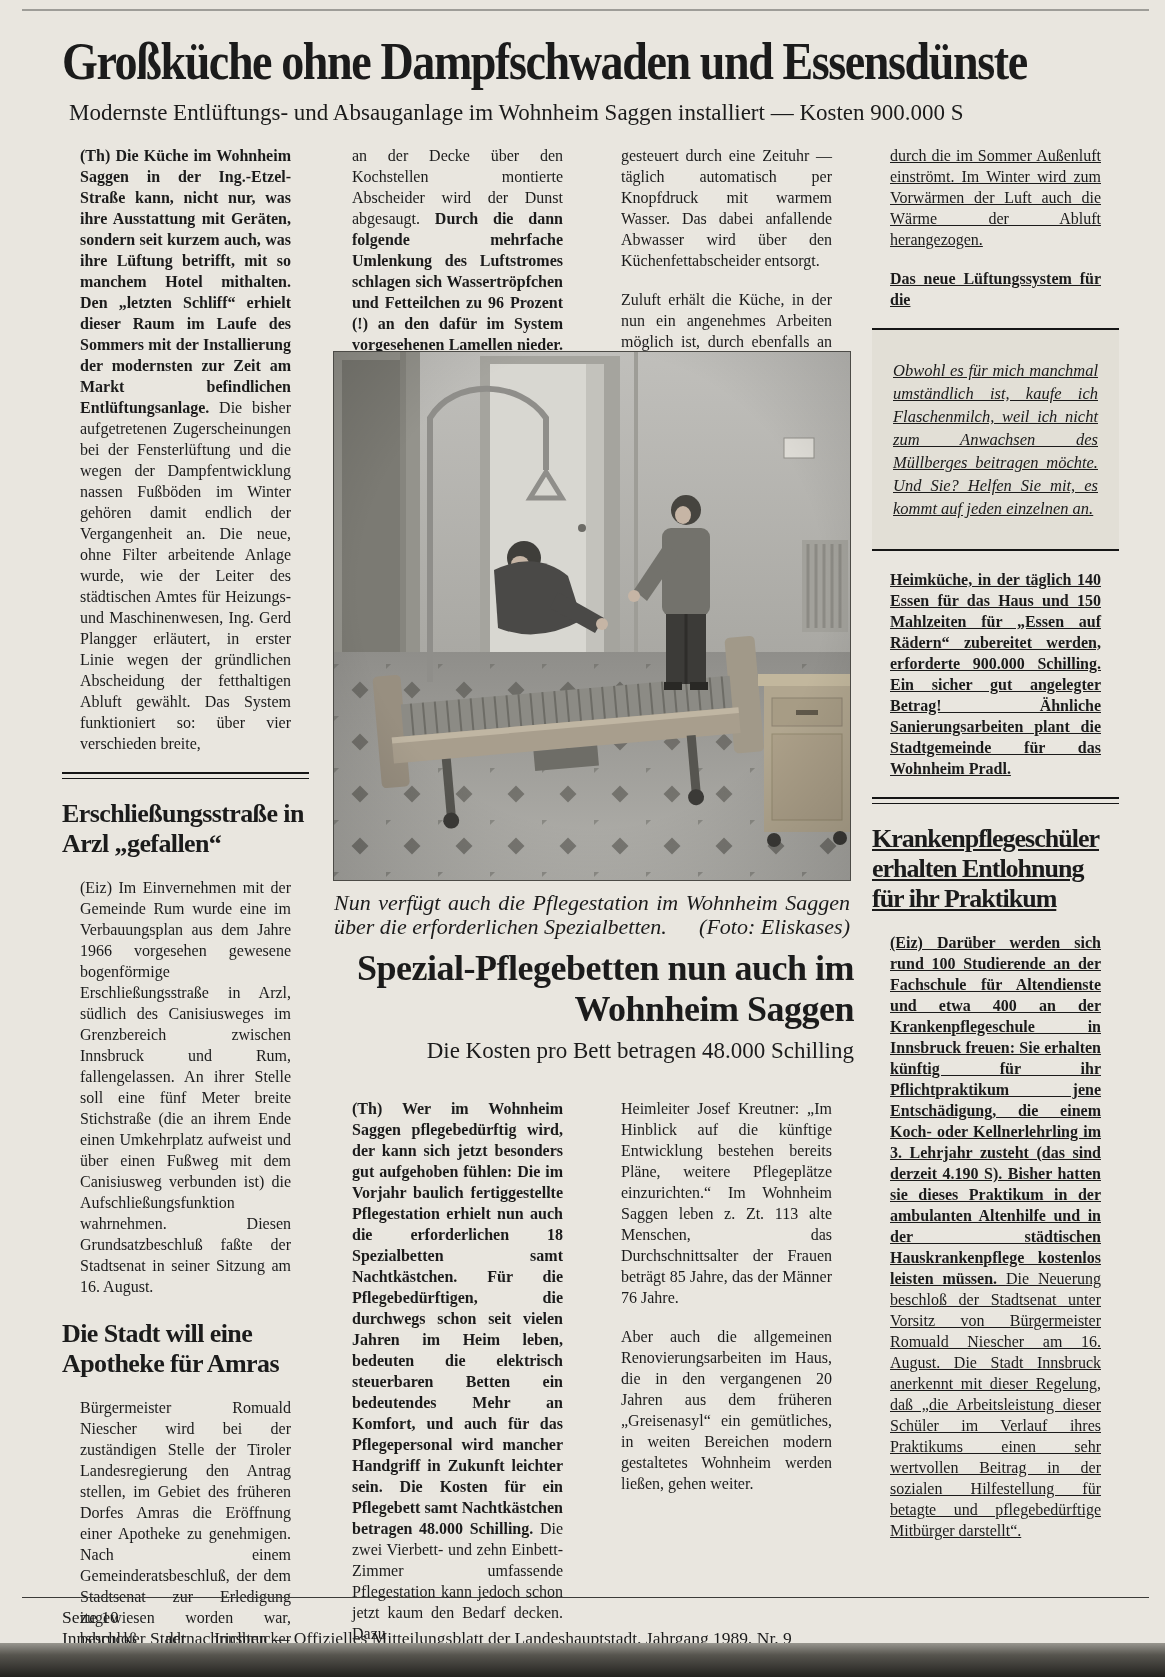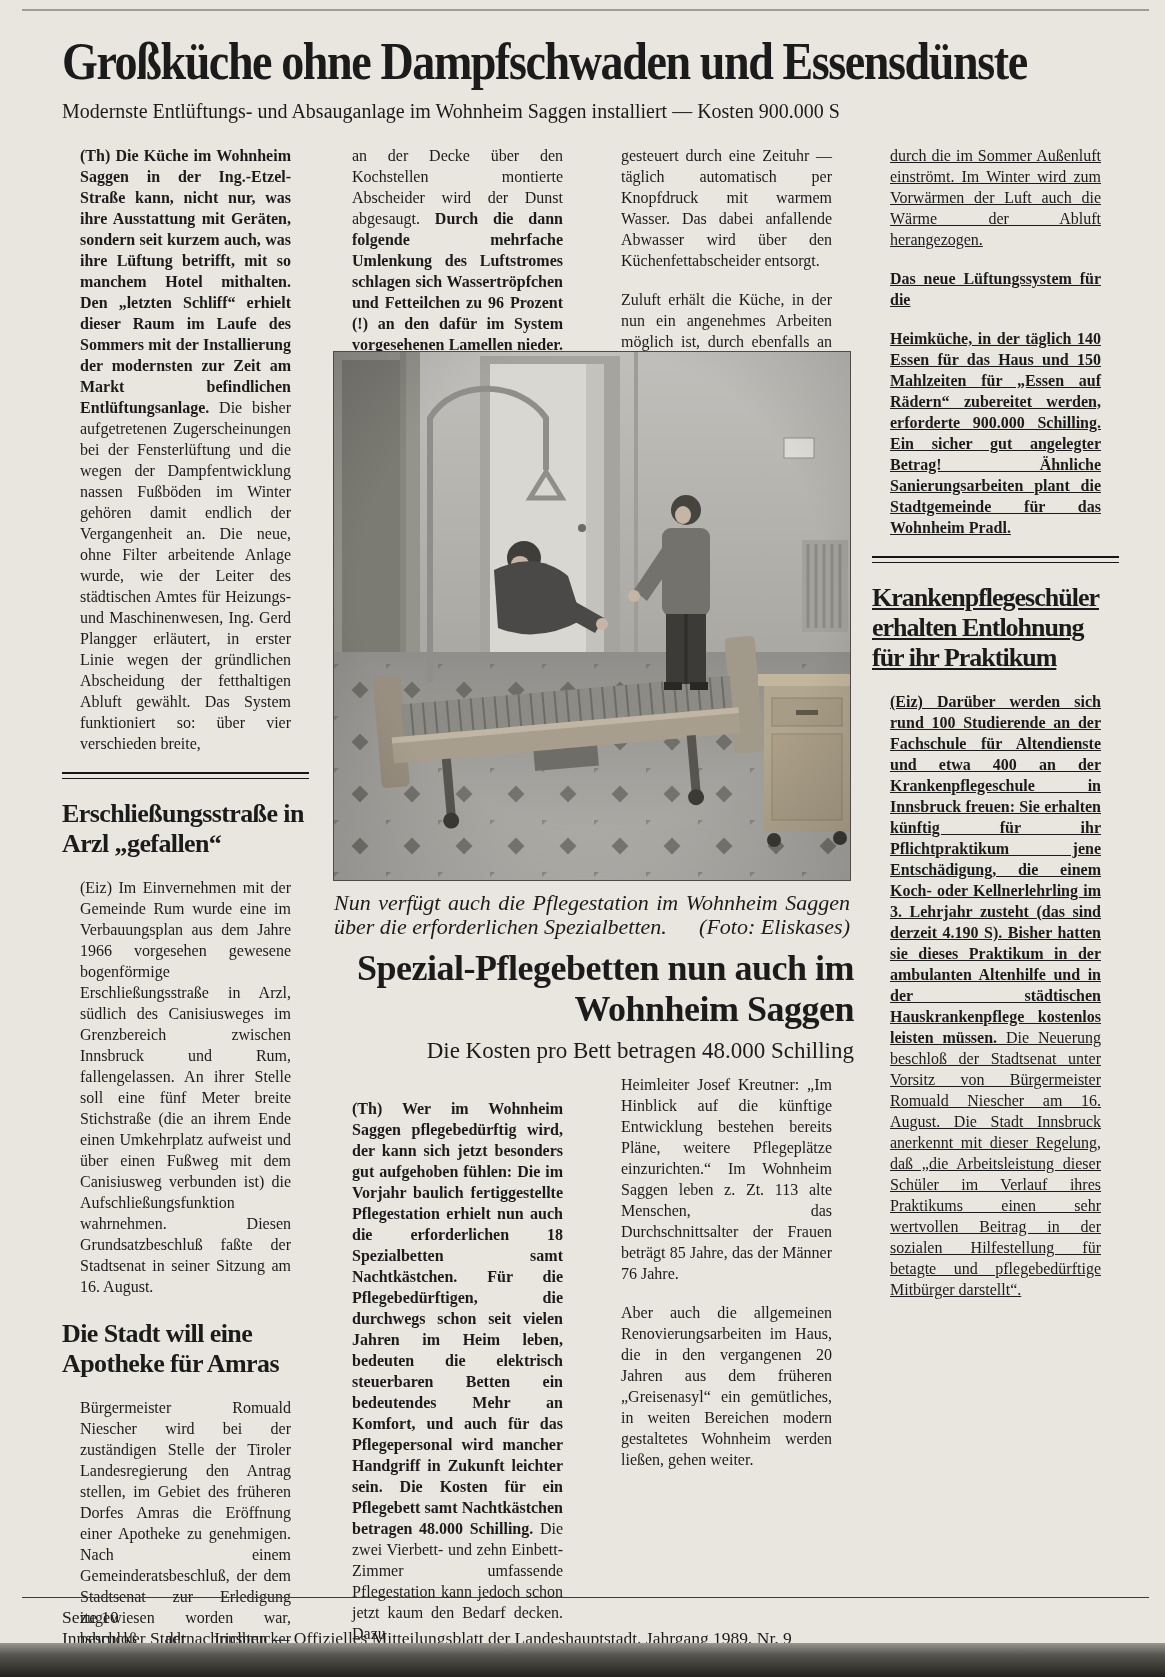--- a/index.html
+++ b/index.html
@@ -11,21 +11,21 @@
     font-family:"Liberation Serif","DejaVu Serif",serif;
     color:var(--ink,#1b1b1b);
     overflow:hidden;
   }
   .top-edge{position:absolute;top:9px;left:22px;right:16px;border-top:2px solid #61605c;opacity:.55;}
   .masthead{position:absolute;left:62px;top:36px;width:1060px;}
   .masthead h1{
     margin:0;font-size:49px;font-weight:bold;letter-spacing:-1.5px;line-height:1.02;
     white-space:nowrap;transform:scale(.94,1.06);transform-origin:left top;
   }
-  .masthead .subhead{margin:14px 0 0;font-size:20px;line-height:1.1;}
+  .masthead .subhead{margin:14px 7px 0;font-size:23px;line-height:1.1;}
   .col{
     position:absolute;width:247px;
     text-align:justify;font-size:16px;line-height:21px;
   }
   .col p{margin:18px;}
   .col p.gap{margin-top:9px;}
   .bold{font-weight:bold;}
   .double-rule{height:4px;border-top:2.5px solid #151515;border-bottom:1.5px solid #151515;margin:16px 0 20px;}
   h3.section-head{
     margin:0 0 12px;font-size:26px;line-height:30px;font-weight:bold;
@@ -87,20 +87,23 @@
 
   <div class="col" style="left:603px;top:127px;">
     <p>gesteuert durch eine Zeituhr — täglich automatisch per Knopfdruck mit warmem Wasser. Das dabei anfallende Abwasser wird über den Küchenfettabscheider entsorgt.</p>
     <p>Zuluft erhält die Küche, in der nun ein angenehmes Arbeiten möglich ist, durch ebenfalls an der Decke angebrachte Kanäle,</p>
   </div>
 
   <div class="col" style="left:872px;top:127px;text-decoration:underline;">
     <p>durch die im Sommer Außenluft einströmt. Im Winter wird zum Vorwärmen der Luft auch die Wärme der Abluft herangezogen.</p>
     <p class="bold">Das neue Lüftungssystem für die</p>
 
+    <div class="milk-box">
+      <p>Obwohl es für mich manchmal umständlich ist, kaufe ich Flaschenmilch, weil ich nicht zum Anwachsen des Müllberges beitragen möchte. Und Sie? Helfen Sie mit, es kommt auf jeden einzelnen an.</p>
+    </div>
 
     <p class="bold">Heimküche, in der täglich 140 Essen für das Haus und 150 Mahlzeiten für „Essen auf Rädern“ zubereitet werden, erforderte 900.000 Schilling. Ein sicher gut angelegter Betrag! Ähnliche Sanierungsarbeiten plant die Stadtgemeinde für das Wohnheim Pradl.</p>
 
     <div class="double-rule"></div>
 
     <h3 class="section-head" style="letter-spacing:-1px;">Krankenpflegeschüler erhalten Entlohnung für ihr Praktikum</h3>
     <p><span class="bold">(Eiz) Darüber werden sich rund 100 Studierende an der Fachschule für Altendienste und etwa 400 an der Krankenpflegeschule in Innsbruck freuen: Sie erhalten künftig für ihr Pflichtpraktikum jene Entschädigung, die einem Koch- oder Kellnerlehrling im 3. Lehrjahr zusteht (das sind derzeit 4.190 S). Bisher hatten sie dieses Praktikum in der ambulanten Altenhilfe und in der städtischen Hauskrankenpflege kostenlos leisten müssen. </span><span>Die Neuerung beschloß der Stadtsenat unter Vorsitz von Bürgermeister Romuald Niescher am 16. August. Die Stadt Innsbruck anerkennt mit dieser Regelung, daß „die Arbeitsleistung dieser Schüler im Verlauf ihres Praktikums einen sehr wertvollen Beitrag in der sozialen Hilfestellung für betagte und pflegebedürftige Mitbürger darstellt“.</span></p>
   </div>
 
   <figure class="photo-wrap" style="margin:0;">
@@ -211,21 +214,21 @@
 
   <div class="betten-head">
     <h2>Spezial-Pflegebetten nun auch im Wohnheim Saggen</h2>
     <p class="deck">Die Kosten pro Bett betragen 48.000 Schilling</p>
   </div>
 
   <div class="col" style="left:334px;top:1080px;">
     <p><span class="bold">(Th) Wer im Wohnheim Saggen pflegebedürftig wird, der kann sich jetzt besonders gut aufgehoben fühlen: Die im Vorjahr baulich fertiggestellte Pflegestation erhielt nun auch die erforderlichen 18 Spezialbetten samt Nachtkästchen. Für die Pflegebedürftigen, die durchwegs schon seit vielen Jahren im Heim leben, bedeuten die elektrisch steuerbaren Betten ein bedeutendes Mehr an Komfort, und auch für das Pflegepersonal wird mancher Handgriff in Zukunft leichter sein. Die Kosten für ein Pflegebett samt Nachtkästchen betragen 48.000 Schilling. </span><span>Die zwei Vierbett- und zehn Einbett-Zimmer umfassende Pflegestation kann jedoch schon jetzt kaum den Bedarf decken. Dazu</span></p>
   </div>
 
-  <div class="col" style="left:603px;top:1056px;">
+  <div class="col" style="left:603px;top:1080px;">
     <p>Heimleiter Josef Kreutner: „Im Hinblick auf die künftige Entwicklung bestehen bereits Pläne, weitere Pflegeplätze einzurichten.“ Im Wohnheim Saggen leben z. Zt. 113 alte Menschen, das Durchschnittsalter der Frauen beträgt 85 Jahre, das der Männer 76 Jahre.</p>
     <p class="gap">Aber auch die allgemeinen Renovierungsarbeiten im Haus, die in den vergangenen 20 Jahren aus dem früheren „Greisenasyl“ ein gemütliches, in weiten Bereichen modern gestaltetes Wohnheim werden ließen, gehen weiter.</p>
   </div>
 
   <div class="footer-rule"></div>
   <div class="footer">
     <span>Seite 10</span>
     <span>Innsbrucker Stadtnachrichten — Offizielles Mitteilungsblatt der Landeshauptstadt. Jahrgang 1989, Nr. 9</span>
   </div>
 

